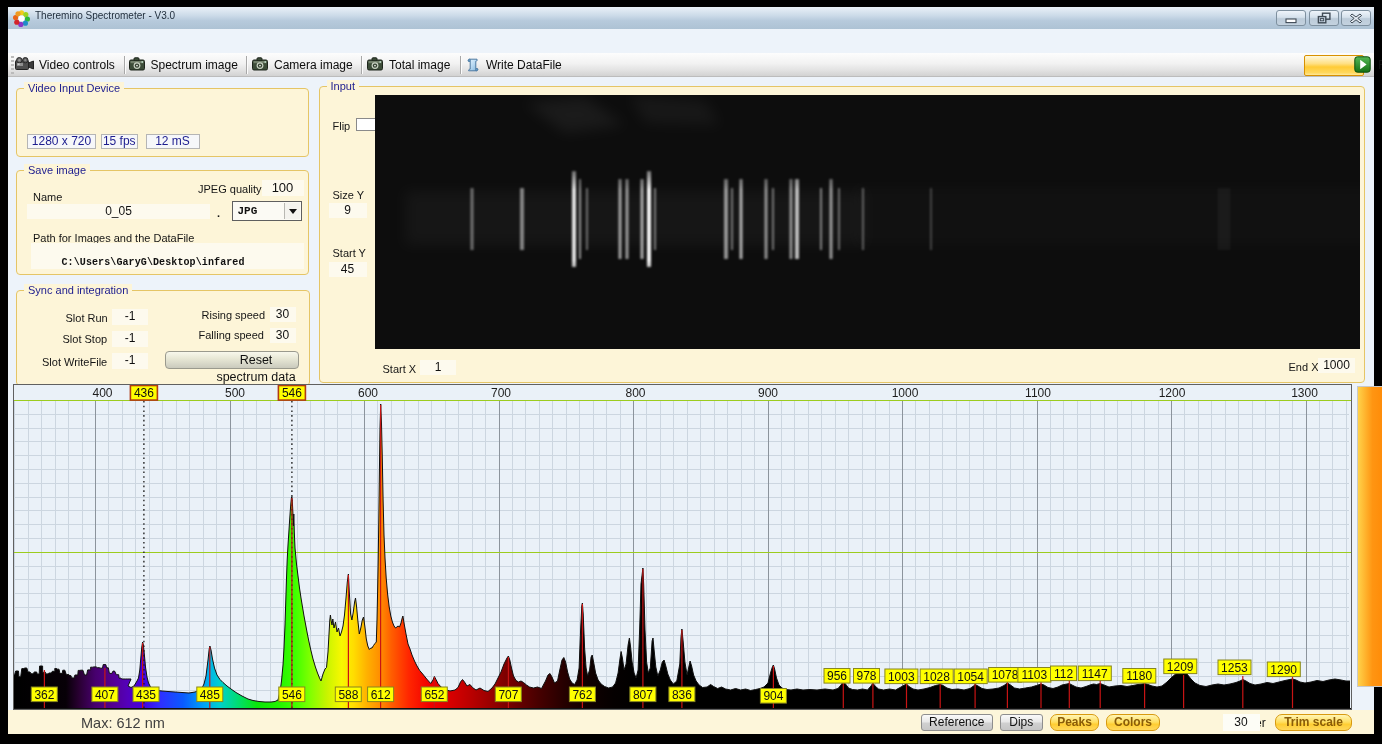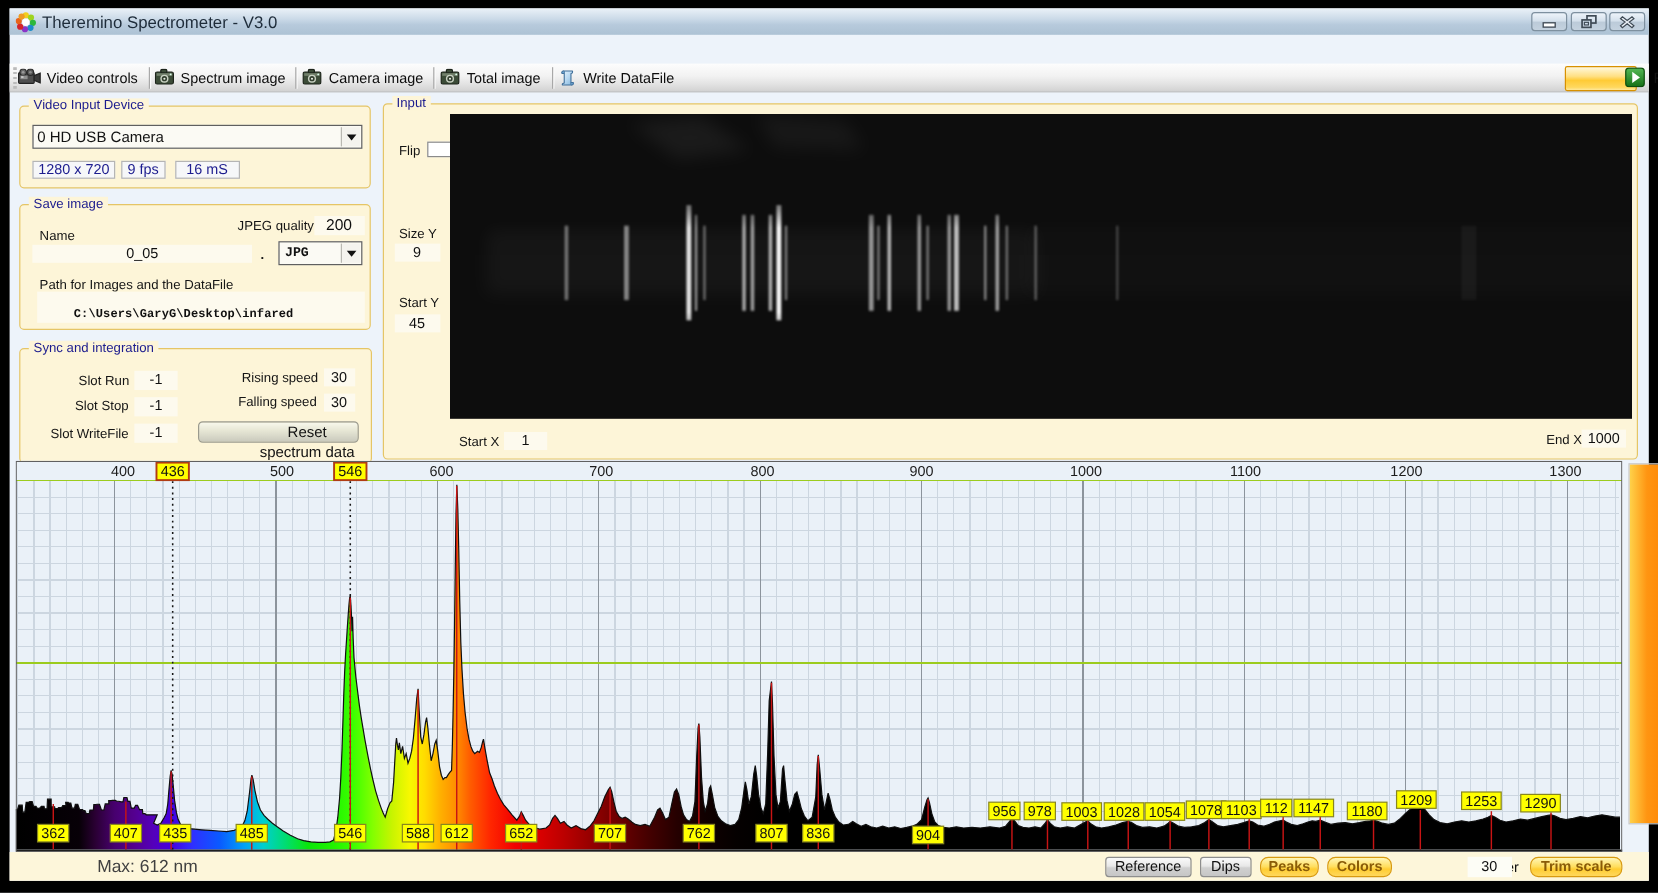--- a/index.html
+++ b/index.html
@@ -1,19 +1,19 @@
 <!DOCTYPE html>
 <html><head><meta charset="utf-8"><style>
 * { margin:0; padding:0; box-sizing:border-box; }
 body { width:1382px; height:744px; background:#000; position:relative; font-family:"Liberation Sans",sans-serif; overflow:hidden; }
 #win { position:absolute; left:8px; top:7px; width:1366px; height:727px; background:#edf3fa; }
 .abs { position:absolute;padding-left:48px; }
 #titlebar { position:absolute; left:0; top:0; width:1366px; height:22px;
   background:linear-gradient(#eaf1f8 0%,#cbdae8 40%,#b7cadc 62%,#adc2d4 100%); }
-#titlebar .t { position:absolute; left:27px; top:3px; font-size:14px; color:#1e2c3a; }
+#titlebar .t { position:absolute; left:27px; top:3px; font-size:10px; color:#1e2c3a; }
 .wbtn { position:absolute; top:3px; width:30px; height:16px; border:1px solid #7e909f; border-radius:3px;
   background:linear-gradient(#eef4fa 0%,#d5e1ec 45%,#bccbd9 55%,#c4d2df 100%); }
 #menubar { position:absolute; left:0; top:22px; width:1366px; height:24px; background:#f0f0f0; }
 #menubar span { position:absolute; top:4px; font-size:12px; color:#101010; transform:translateX(-50%); }
 #toolbar { position:absolute; left:0; top:46px; width:1366px; height:24px;
   background:linear-gradient(#fdfdfd 0%,#f2f2f2 45%,#e2e2e2 75%,#d2d2d2 100%); border-bottom:1px solid #bcbcbc; }
 #toolbar .txt { position:absolute; top:4.5px; font-size:12px; color:#0c0c0c; }
 #toolbar .sep { position:absolute; top:3px; width:1px; height:18px; background:#a8a8a8; box-shadow:1px 0 0 #fcfcfc; }
 #toolbar .ticon { position:absolute; top:4px; }
 .grp { position:absolute; background:#fdf5d8; border:1px solid #e5c566; border-radius:4px; }
@@ -127,33 +127,29 @@
             </defs>
 <rect x="0.8" y="0.8" width="15.4" height="15.4" rx="2.6" fill="url(#rg)" stroke="#0d4d0d"></rect>
 <polygon points="6.2,3.8 12.6,8.5 6.2,13.2" fill="#fff"></polygon>
 </svg></div>
     <span class="abs" style="left:25px;top:2px;font-size:12.5px;color:#111">Run</span>
   </div>
  </div>
 
  <div class="grp" style="left:8px;top:81px;width:293px;height:69px">
   <span class="cap">Video Input Device</span>
-  <div class="combo" style="left:10px;top:15px;width:275px;height:20px">
-    <span style="position:absolute;left:3px;top:2px;font-size:12.5px;color:#111">0 HD USB Camera</span>
-    <div class="arr"></div>
-  </div>
   <div class="sbtn" style="left:10px;top:45px;width:69px;height:15px;line-height:13px">1280 x 720</div>
-  <div class="sbtn" style="left:83.5px;top:45px;width:37.5px;height:15px;line-height:13px">9 fps</div>
-  <div class="sbtn" style="left:128.5px;top:45px;width:54px;height:15px;line-height:13px">16 mS</div>
+  <div class="sbtn" style="left:83.5px;top:45px;width:37.5px;height:15px;line-height:13px">15 fps</div>
+  <div class="sbtn" style="left:128.5px;top:45px;width:54px;height:15px;line-height:13px">12 mS</div>
  </div>
 
  <div class="grp" style="left:8px;top:162.5px;width:293px;height:105px">
   <span class="cap">Save image</span>
   <span class="lbl" style="left:181px;top:12px">JPEG quality</span>
-  <div class="fld" style="left:244.5px;top:9px;width:42px;height:16px;font-size:13px">200</div>
+  <div class="fld" style="left:244.5px;top:9px;width:42px;height:16px;font-size:13px">100</div>
   <span class="lbl" style="left:16px;top:20px">Name</span>
   <div class="fld" style="left:10px;top:33px;width:183px;height:15.5px;font-family:Liberation Sans, sans-serif;font-size:12px">0_05</div>
   <span class="lbl" style="left:200px;top:36px;font-weight:bold">.</span>
   <div class="combo" style="left:214.5px;top:30px;width:70px;height:20px">
     <span style="position:absolute;left:5px;top:3px;font-size:11px;font-weight:bold;font-family:'Liberation Mono',monospace;color:#111">JPG</span>
     <div class="arr"></div>
   </div>
   <span class="lbl" style="left:16px;top:61px">Path for Images and the DataFile</span>
   <div class="fld" style="left:13.5px;top:72px;width:273px;height:26px;text-align:left">
         <span style="display:block;margin-top:14px;margin-left:31px;font-family:'Liberation Mono',monospace;font-size:10px;font-weight:bold;letter-spacing:0.1px">C:\Users\GaryG\Desktop\infared</span>

